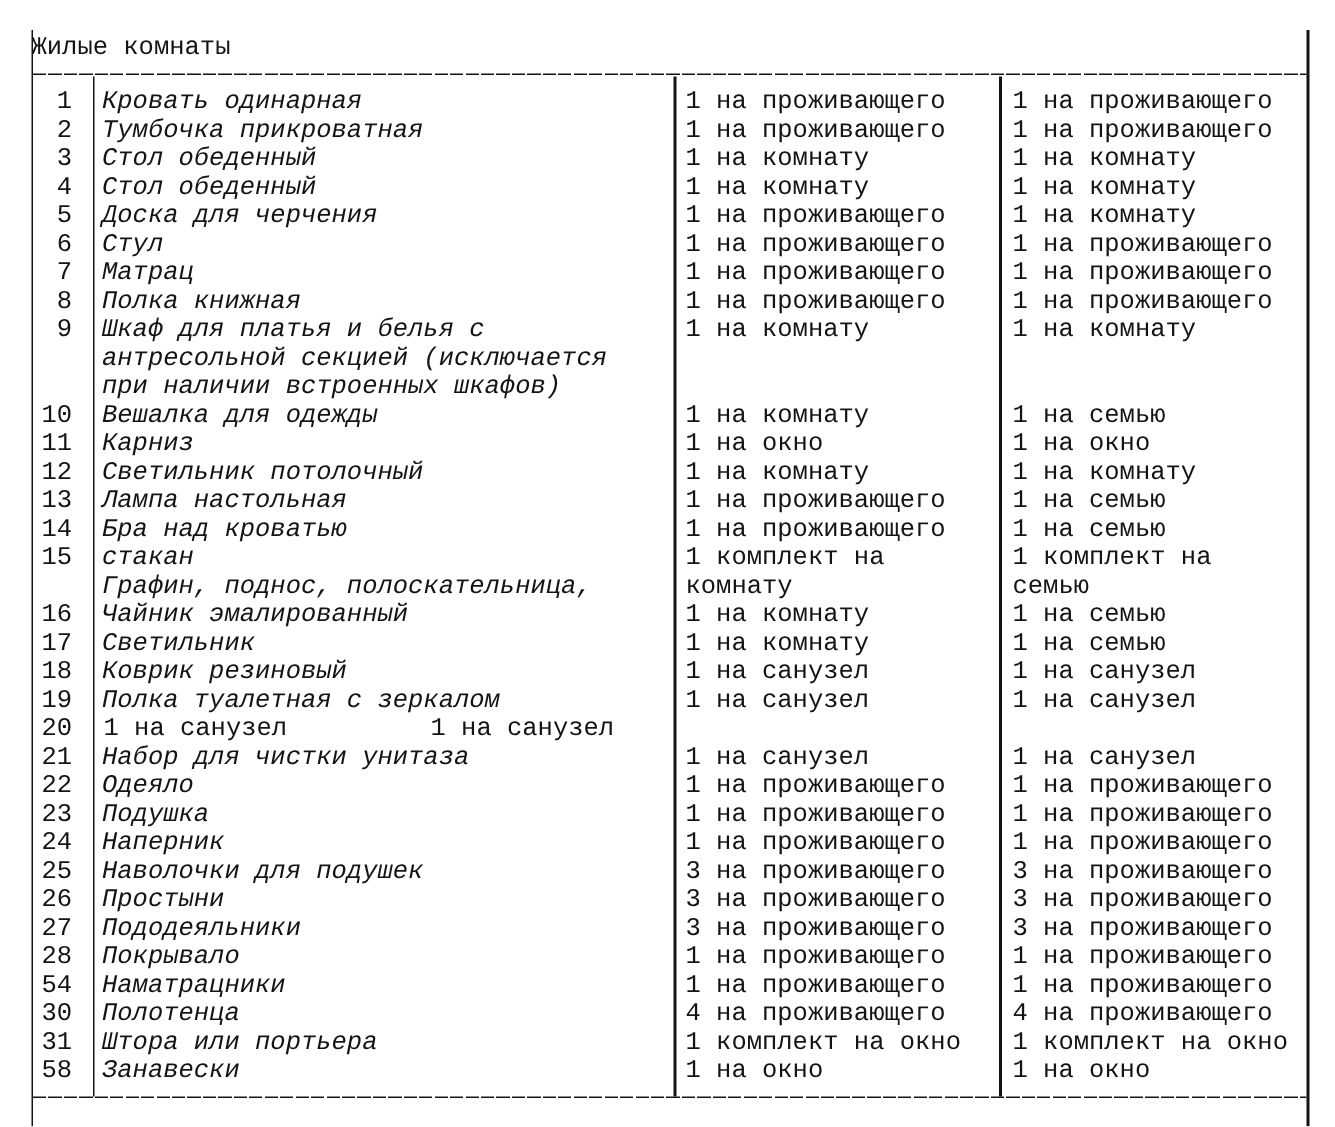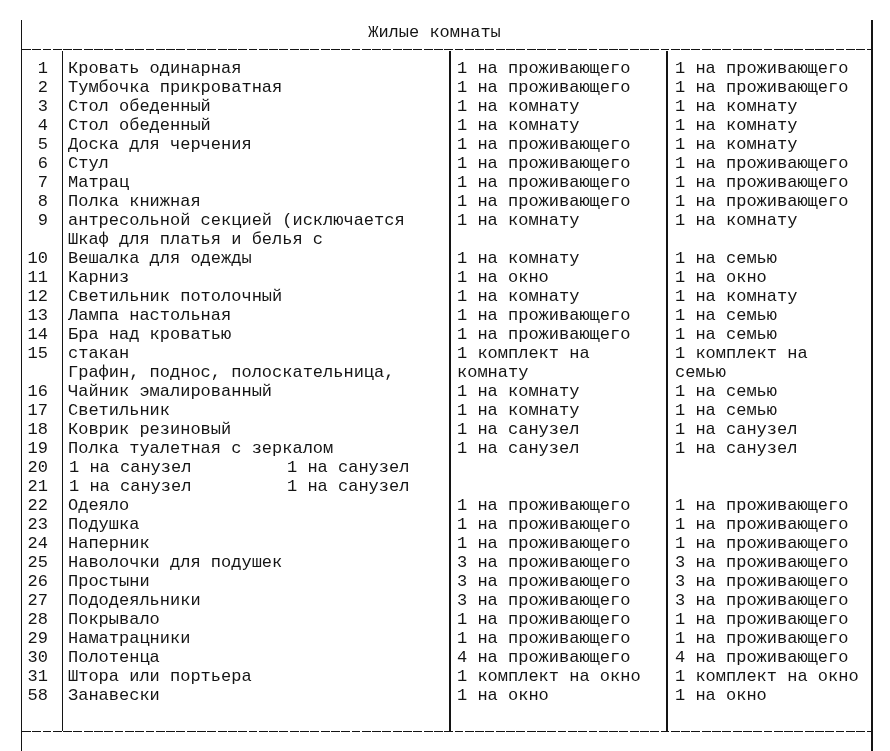--- a/index.html
+++ b/index.html
@@ -28,34 +28,33 @@
   .h-top    { left: 22px; top: 48.5px;  width: 849px; }
   .h-bottom { left: 22px; top: 730.5px; width: 849px; }
 
   .title {
     position: absolute;
     top: 23px;
     left: 21px;
     width: 827px;
     height: 19px;
     line-height: 19px;
-    text-align: center;
     white-space: pre;
   }
   .tbody {
     position: absolute;
     left: 21px;
     top: 59px;
     width: 851px;
   }
   .row { display: flex; align-items: stretch; }
   .c { box-sizing: border-box; flex: 0 0 auto; }
   .ln { height: 19px; line-height: 19px; white-space: pre; }
   .c-num  { width: 41px;  text-align: right; padding-right: 14px; }
-  .c-name { width: 388px; padding-left: 6px; }
+  .c-name { width: 388px; padding-left: 6px; font-style: italic; }
   .c-q1   { width: 217px; padding-left: 7px; }
   .c-q2   { width: 205px; padding-left: 8px; }
 </style>
 </head>
 <body>
 
 <div class="canvas">
 
   <div class="title">Жилые комнаты</div>
 
@@ -178,22 +177,23 @@
         </div>
         <div class="c c-q2">
           <div class="ln">1 на проживающего</div>
         </div>
       </div>
       <div class="row">
         <div class="c c-num">
           <div class="ln">9</div>
         </div>
         <div class="c c-name">
+          <div class="ln">Шкаф для платья и белья с</div>
           <div class="ln">антресольной секцией (исключается</div>
-          <div class="ln">Шкаф для платья и белья с</div>
+          <div class="ln">при наличии встроенных шкафов)</div>
         </div>
         <div class="c c-q1">
           <div class="ln">1 на комнату</div>
         </div>
         <div class="c c-q2">
           <div class="ln">1 на комнату</div>
         </div>
       </div>
       <div class="row">
         <div class="c c-num">
@@ -346,20 +346,23 @@
           <div class="ln">1 на санузел</div>
         </div>
         <div class="c c-q2">
           <div class="ln">1 на санузел</div>
         </div>
       </div>
       <div class="row">
         <div class="c c-num">
           <div class="ln">21</div>
         </div>
+        <div class="c c-name">
+          <div class="ln">Набор для чистки унитаза</div>
+        </div>
         <div class="c c-q1">
           <div class="ln">1 на санузел</div>
         </div>
         <div class="c c-q2">
           <div class="ln">1 на санузел</div>
         </div>
       </div>
       <div class="row">
         <div class="c c-num">
           <div class="ln">22</div>
@@ -453,21 +456,21 @@
         </div>
         <div class="c c-q1">
           <div class="ln">1 на проживающего</div>
         </div>
         <div class="c c-q2">
           <div class="ln">1 на проживающего</div>
         </div>
       </div>
       <div class="row">
         <div class="c c-num">
-          <div class="ln">29</div>
+          <div class="ln">54</div>
         </div>
         <div class="c c-name">
           <div class="ln">Наматрацники</div>
         </div>
         <div class="c c-q1">
           <div class="ln">1 на проживающего</div>
         </div>
         <div class="c c-q2">
           <div class="ln">1 на проживающего</div>
         </div>

